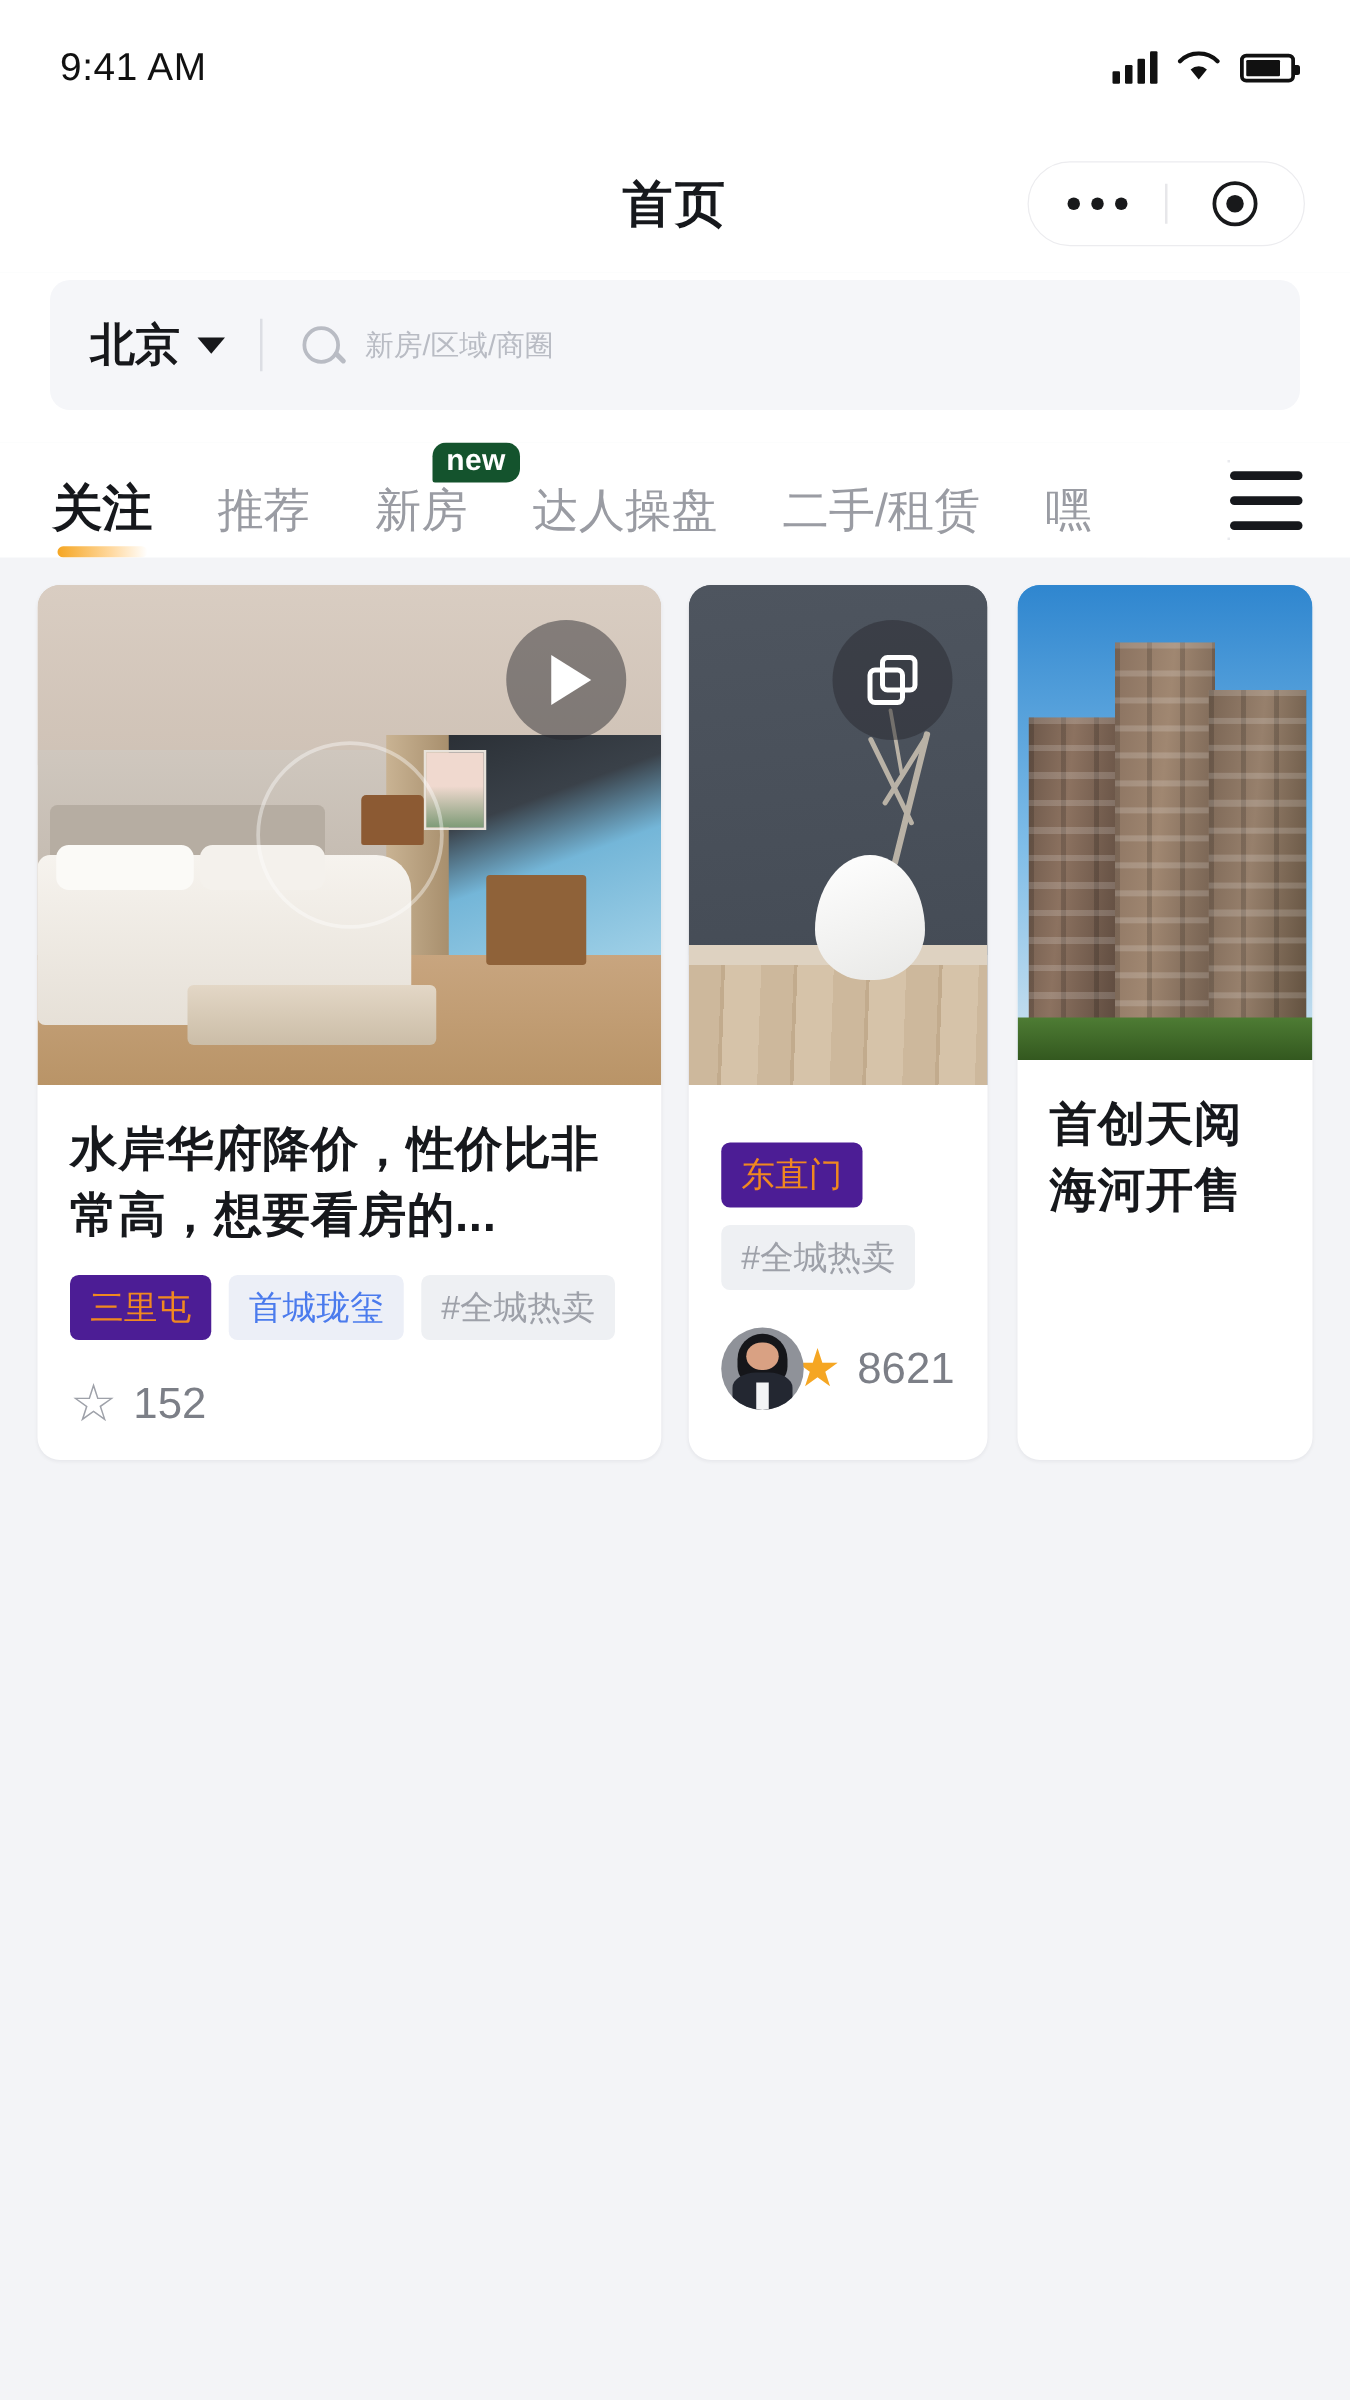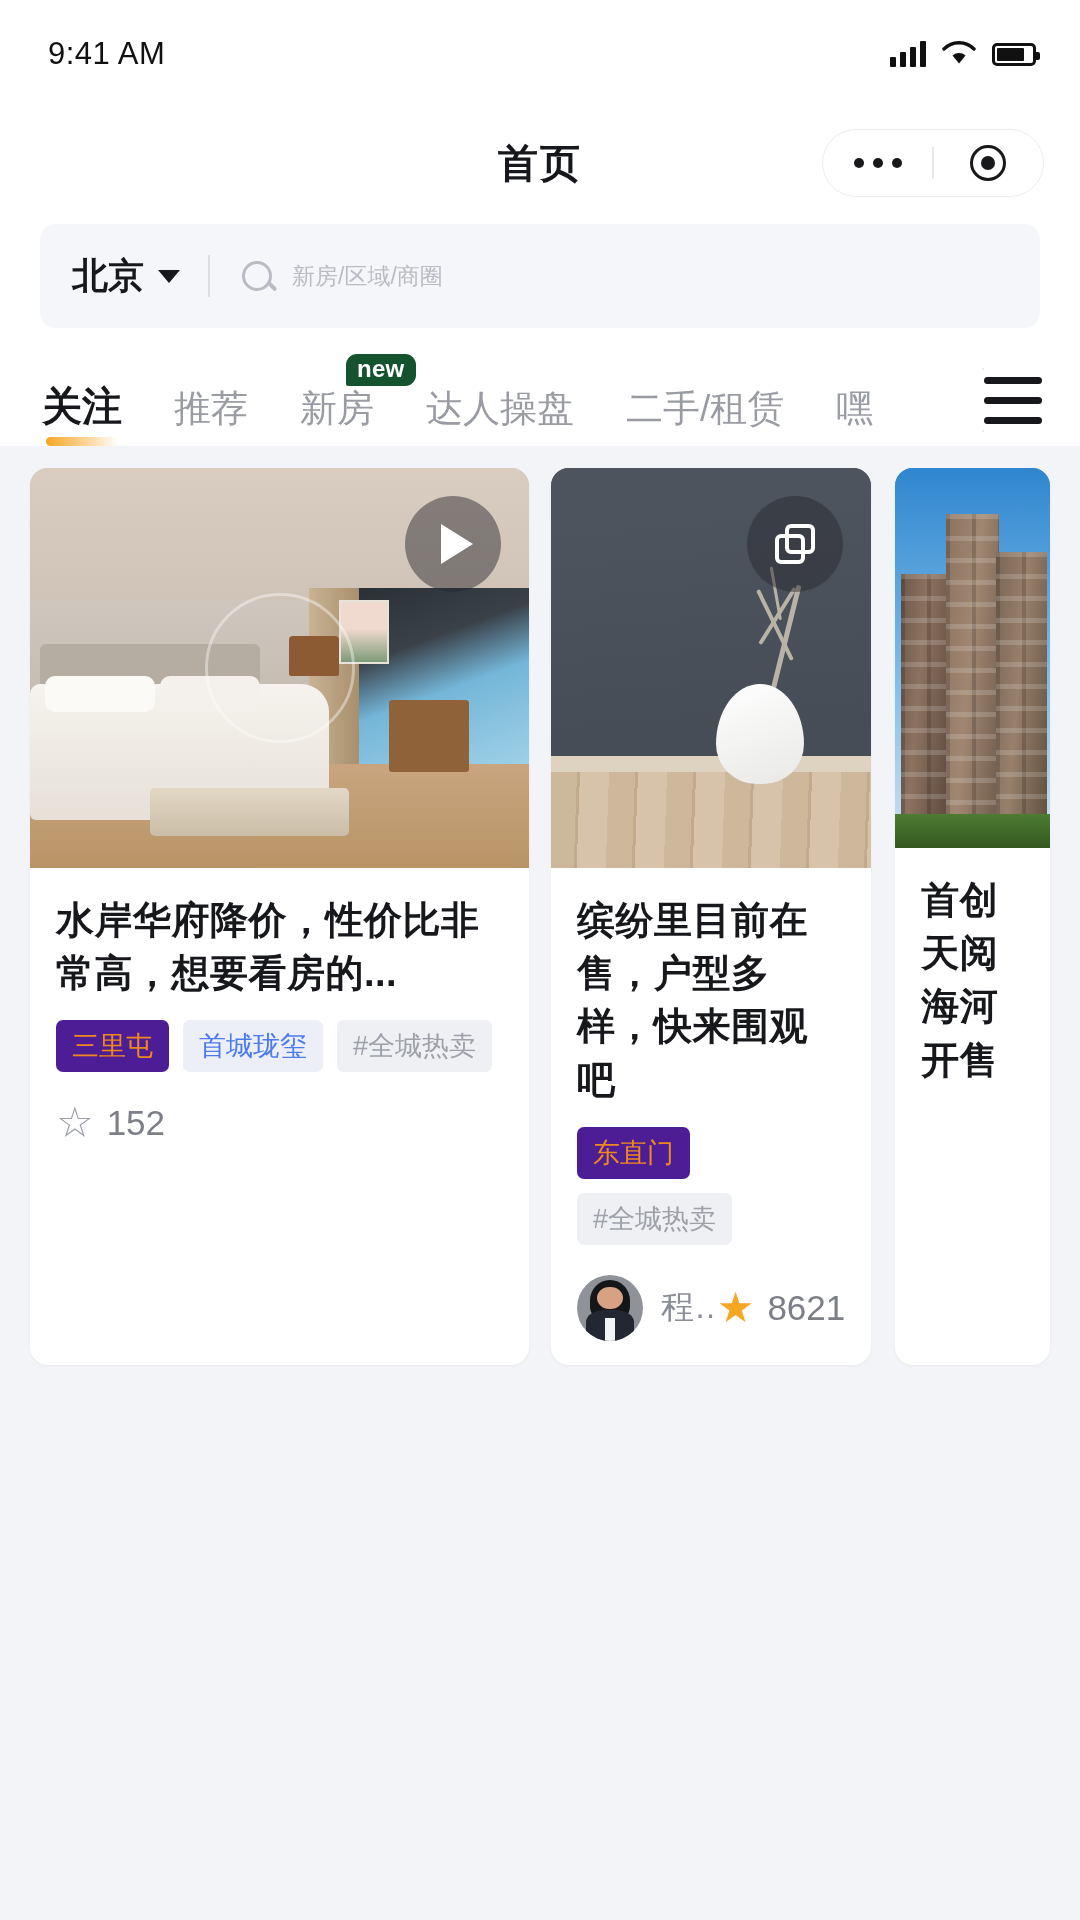--- a/index.html
+++ b/index.html
@@ -335,21 +335,20 @@
         <div class="vs-neck"></div>
           <div class="vs-vase"></div>
         <div class="badge-rt">
           <span class="stack-ic">
               <b></b>
               <b></b>
             </span>
         </div>
       </div>
       <div class="card-body">
-        <div class="card-title">缤纷里目前在售，户型多样，快来围观吧</div>
         <div class="tags">
           <span class="tag orange">东直门</span>
           <span class="tag grey">#全城热卖</span>
         </div>
         <div class="author-row">
           <div class="author">
             <span class="avatar av-f">
               <span class="av-hair-f"></span>
                 <span class="av-body"></span>
             </span>

